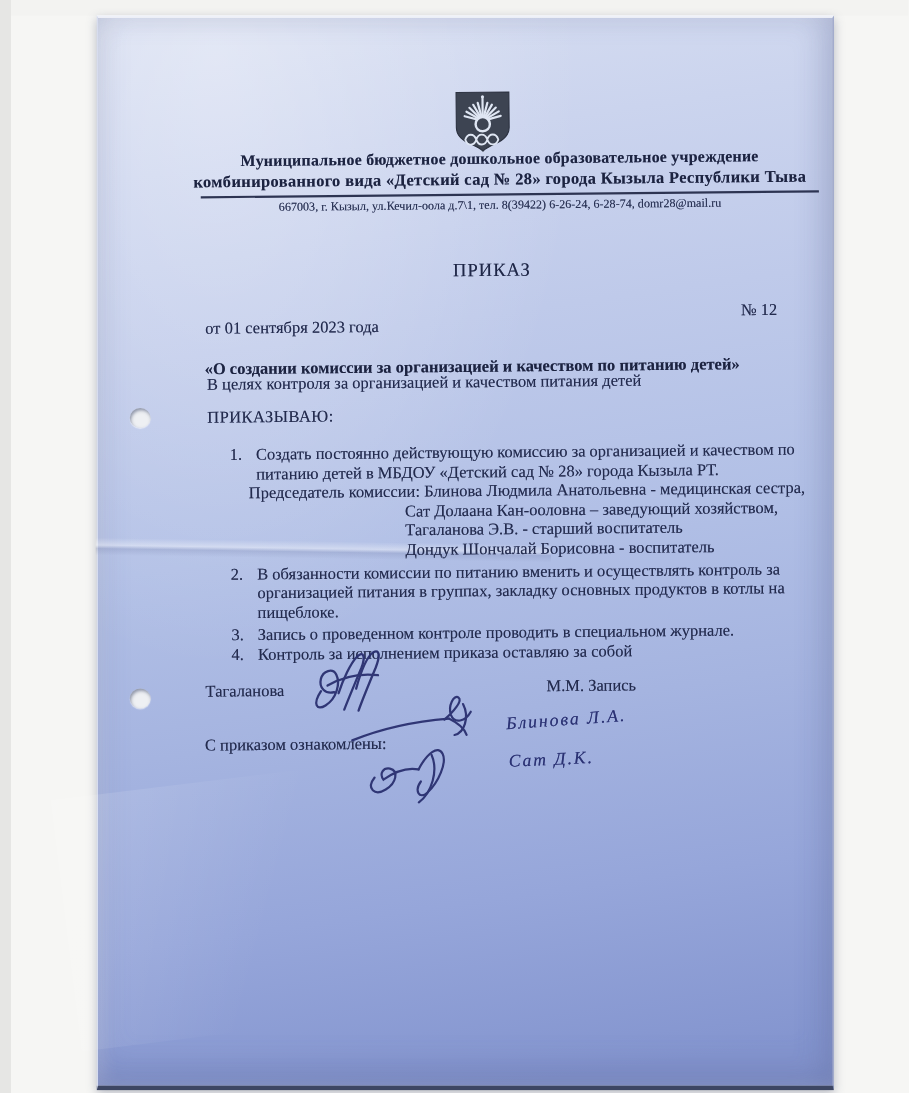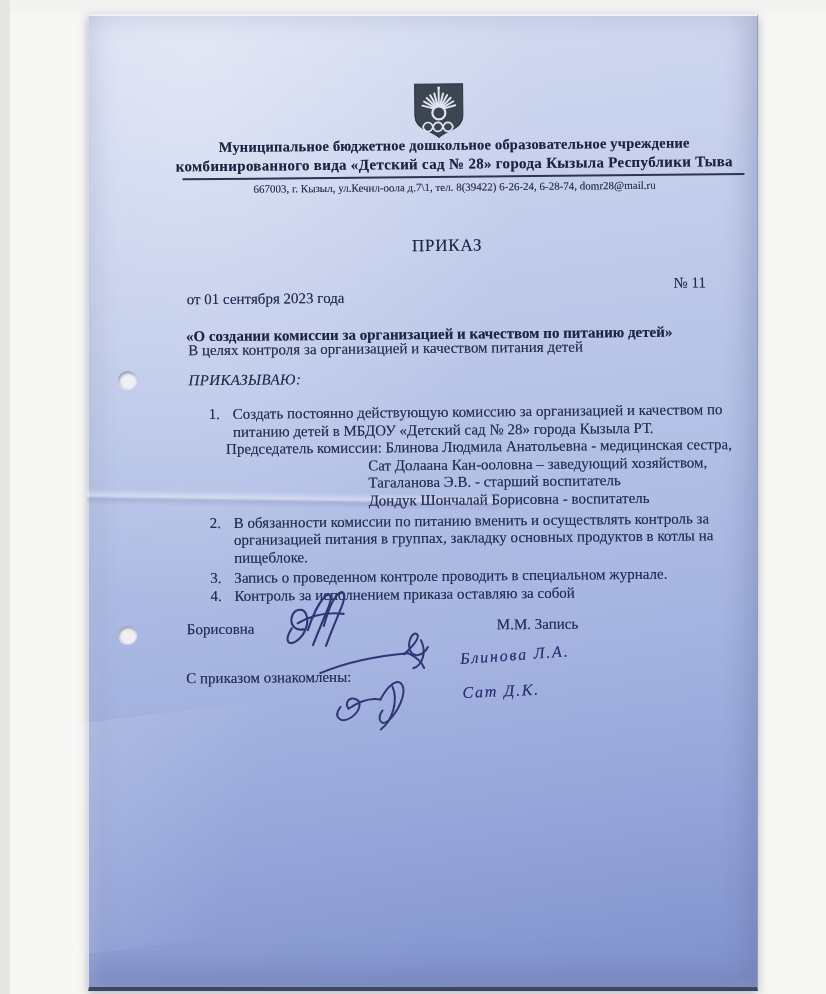--- a/index.html
+++ b/index.html
@@ -60,21 +60,21 @@
   .org .l1{font-size:14.5px;letter-spacing:0.2px;}
   .org .l2{font-size:15px;letter-spacing:0.3px;margin-top:1px;}
   .hrule{position:absolute;left:95px;top:160px;width:562px;height:2px;background:#2d3452;}
   .address{position:absolute;left:66px;top:163px;width:602px;text-align:center;font-size:11px;color:#273052;}
 
   .doc-title{position:absolute;left:59px;top:221px;width:600px;text-align:center;font-size:17px;letter-spacing:0.8px;color:#1f2747;}
   .doc-number{position:absolute;left:585px;top:261px;font-size:15px;}
   .doc-date{position:absolute;left:98px;top:273px;font-size:15px;}
   .subject{position:absolute;left:97px;top:310px;font-weight:bold;color:#1c2340;}
   .preamble{position:absolute;left:99px;top:324px;}
-  .decree{position:absolute;left:99px;top:354px;letter-spacing:0.4px;font-style:italic;}
+  .decree{position:absolute;left:99px;top:354px;letter-spacing:0.4px;}
 
   .list{position:absolute;left:119px;top:388px;width:540px;}
   .item{display:flex;}
   .item .marker{width:24px;flex:0 0 24px;}
   .item .lines{flex:1;}
   .item.i2{margin-top:3px;}
   .item.i3{margin-top:3px;}
   .chair{margin-left:17px;}
   .member{margin-left:159px;}
 
@@ -131,21 +131,21 @@
       </div>
 
       <div class="org">
         <div class="l1">Муниципальное бюджетное дошкольное образовательное учреждение</div>
         <div class="l2">комбинированного вида «Детский сад № 28» города Кызыла Республики Тыва</div>
       </div>
       <div class="hrule"></div>
       <div class="address">667003, г. Кызыл, ул.Кечил-оола д.7\1,  тел. 8(39422) 6-26-24, 6-28-74, domr28@mail.ru</div>
 
       <div class="doc-title">ПРИКАЗ</div>
-      <div class="doc-number">№ 11</div>
+      <div class="doc-number">№ 12</div>
       <div class="doc-date">от 01 сентября 2023 года</div>
 
       <div class="subject">«О создании комиссии за организацией и качеством по питанию детей»</div>
       <div class="preamble">В целях контроля за организацией и качеством питания детей</div>
       <div class="decree">ПРИКАЗЫВАЮ:</div>
 
       <div class="list">
 
         <div class="item i1">
           <span class="marker">1.</span>
@@ -176,21 +176,21 @@
         </div>
 
         <div class="item i4">
           <span class="marker">4.</span>
           <span class="lines">
             <div>Контроль за исполнением приказа оставляю за собой</div>
           </span>
         </div>
       </div>
 
-      <div class="sig-title">Борисовна</div>
+      <div class="sig-title">Тагаланова</div>
       <div class="sig-name">М.М. Запись</div>
       <div class="ack-label">С приказом ознакомлены:</div>
 
       <div class="sig-a">
         <svg width="78" height="68" viewBox="0 0 78 68" fill="none" stroke="#2a3070" stroke-width="2.1" stroke-linecap="round" opacity="0.95">
           <path d="M14,40 C6,52 10,58 18,53 C28,47 32,33 28,25 C25,19 16,21 14,29 C12,37 18,43 26,41"></path>
           <path d="M30,42 C34,30 41,15 47,9 C53,3 55,9 51,19 C45,33 39,47 35,57"></path>
           <path d="M46,38 C50,24 56,9 62,5 C68,2 68,9 64,19 C58,33 52,47 48,58"></path>
           <path d="M20,35 C34,27 50,24 66,26"></path>
         </svg>

